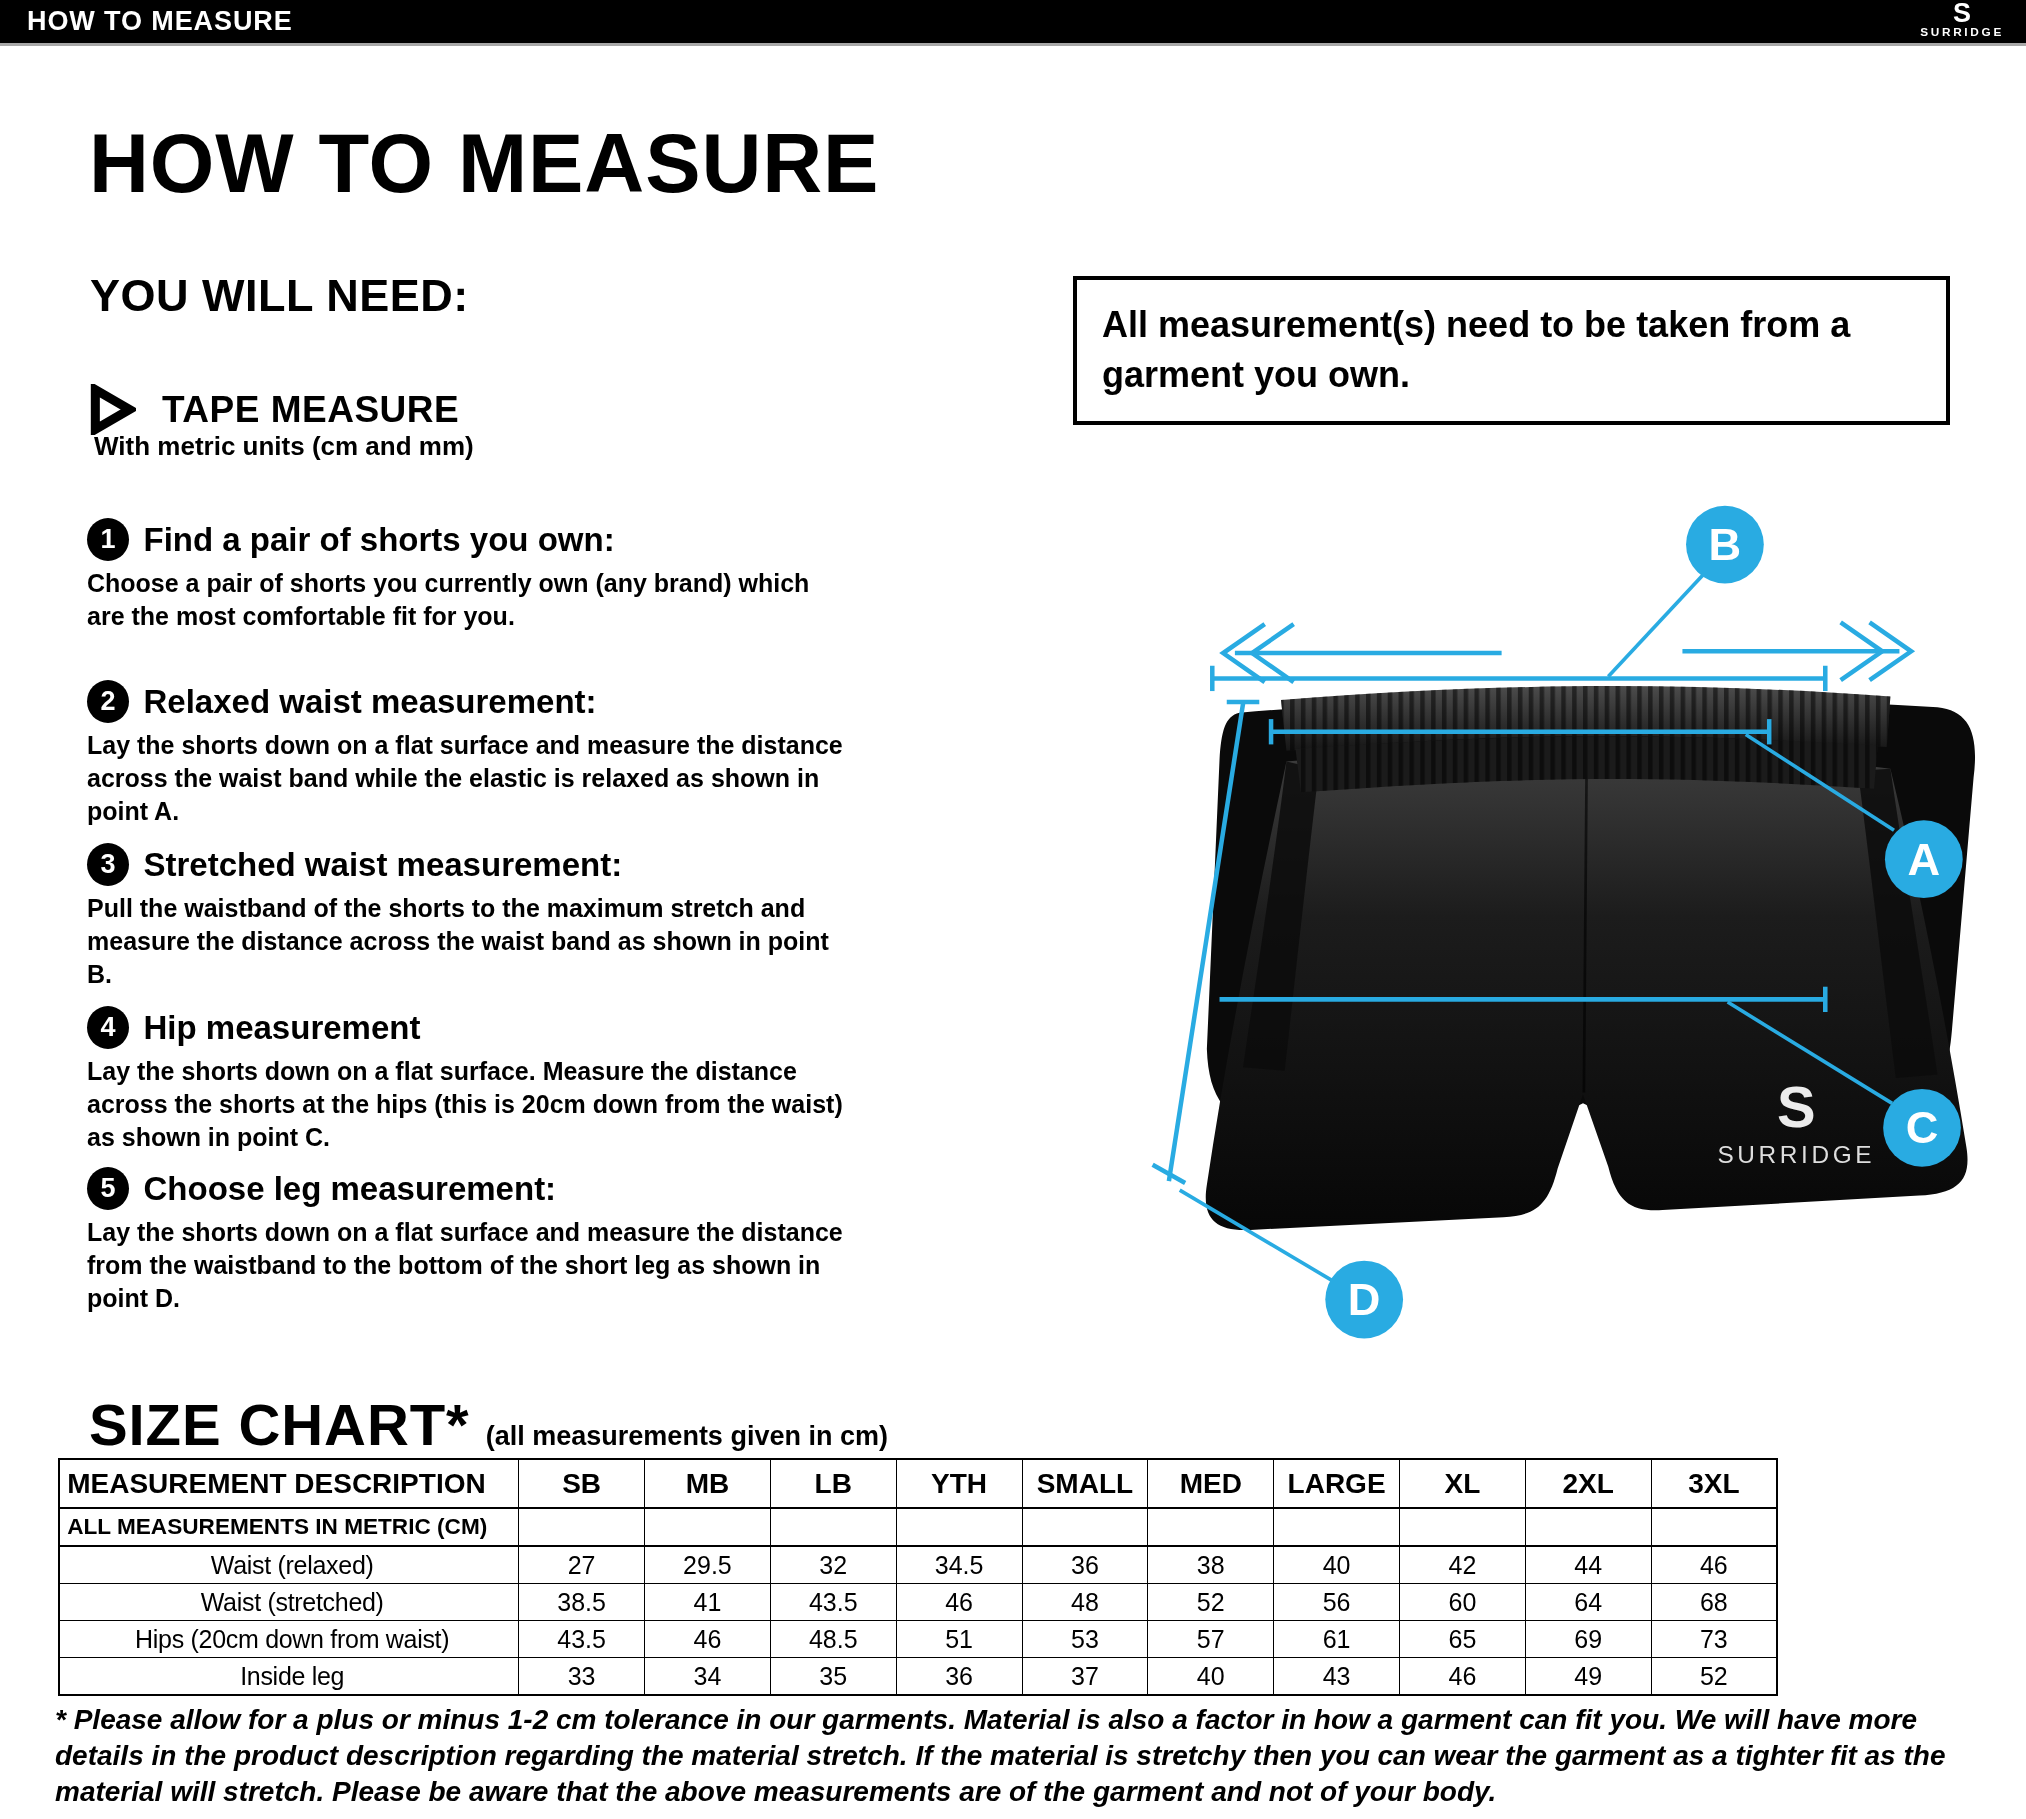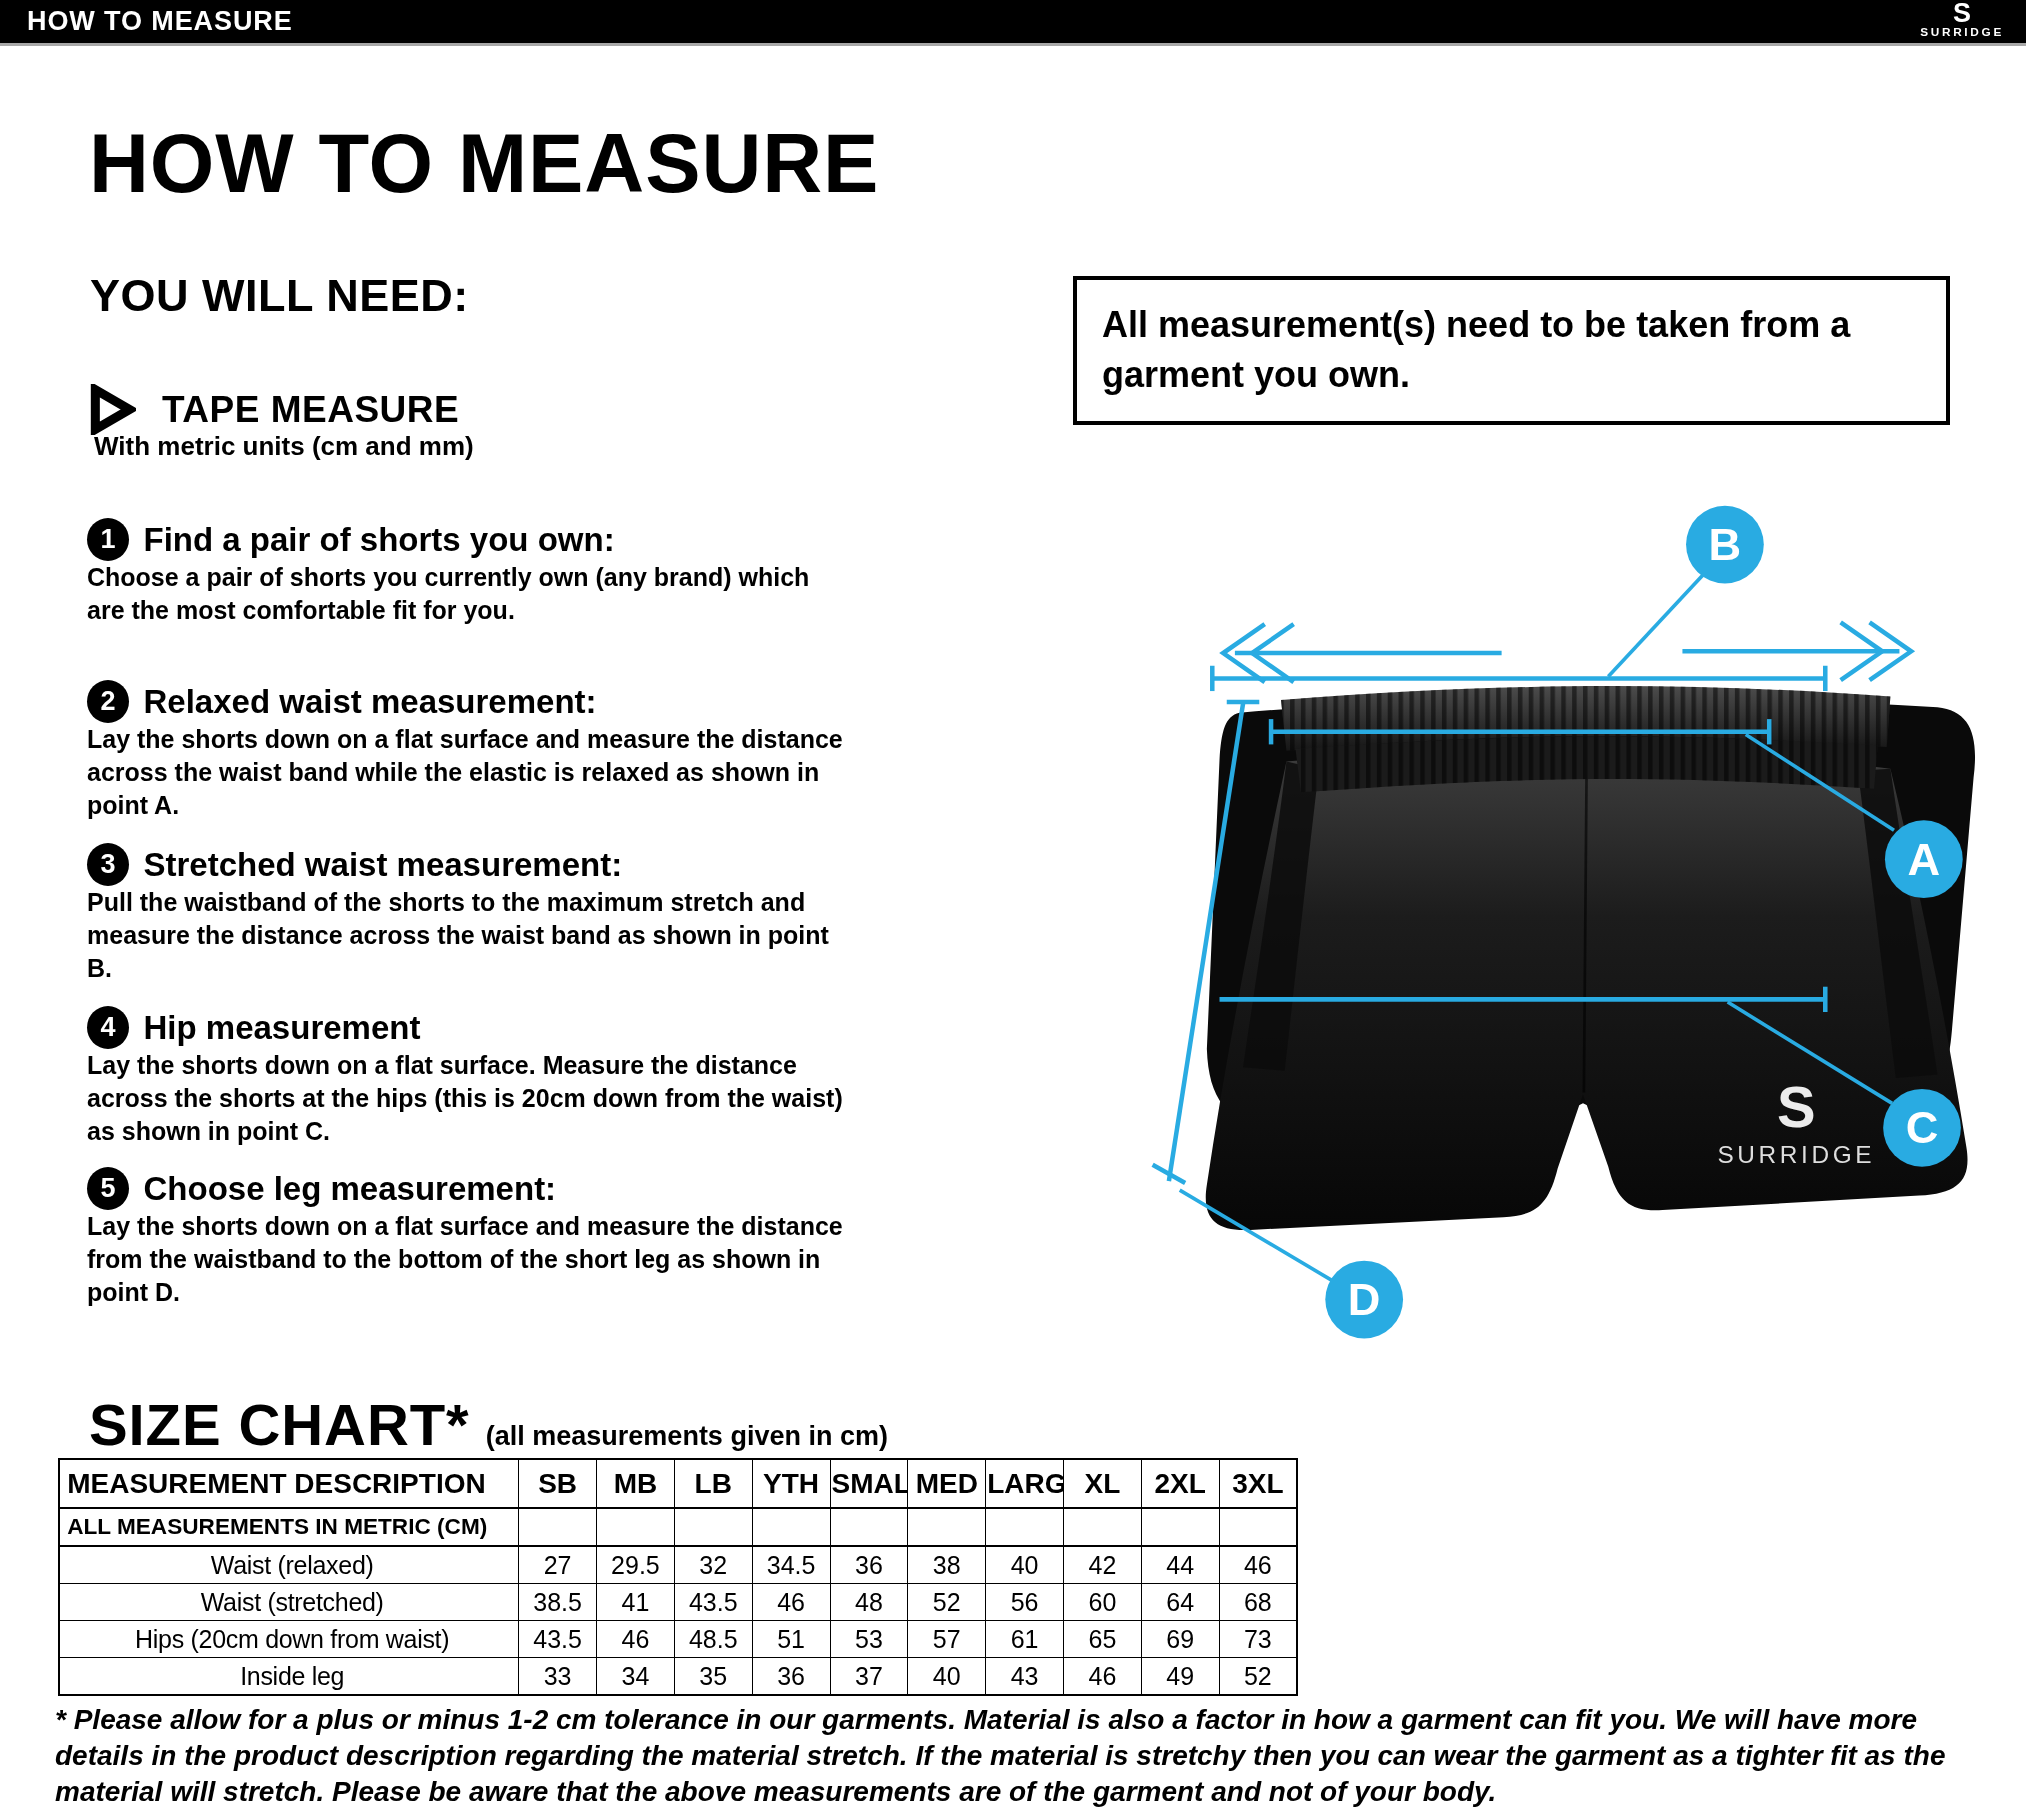--- a/index.html
+++ b/index.html
@@ -22,31 +22,31 @@
   .tape{position:absolute;left:89px;top:384px;display:flex;align-items:center;gap:26px;}
   .tape-label{font-size:37px;font-weight:bold;letter-spacing:0.5px;}
   .tape-note{position:absolute;left:94px;top:431px;font-size:26px;font-weight:bold;}
 
   
   .step{position:absolute;left:87px;width:760px;}
   .step-head{display:flex;align-items:center;gap:14.5px;}
   .step-num{flex:0 0 auto;width:42px;height:43px;border-radius:50%;background:#000;color:#fff;
             font-size:27px;font-weight:bold;display:flex;align-items:center;justify-content:center;}
   .step-title{font-size:33px;font-weight:bold;}
-  .step-desc{margin-top:0;font-size:25px;font-weight:bold;line-height:1.32;}
+  .step-desc{margin-top:6px;font-size:25px;font-weight:bold;line-height:1.32;}
 
   
   .notice{position:absolute;left:1073px;top:276px;width:819px;min-height:100px;
           border:4.5px solid #000;padding:20px 25px;font-size:36px;font-weight:bold;line-height:1.4;}
 
   
   .sc-head-row{position:absolute;left:89px;top:1373px;display:flex;align-items:baseline;gap:16.3px;}
   .sc-title{font-size:58px;font-weight:bold;letter-spacing:0.9px;}
   .sc-subtitle{font-size:27px;font-weight:bold;margin-top:48px;}
-  table.size-chart{position:absolute;left:58px;top:1458px;width:1240px;border-collapse:collapse;
+  table.size-chart{position:absolute;left:58px;top:1458px;width:1720px;border-collapse:collapse;
           table-layout:fixed;border:2.7px solid #000;padding-left:38px;}
   table.size-chart th,table.size-chart td{border:1.8px solid #000;overflow:hidden;white-space:nowrap;}
   table.size-chart th{font-size:28px;font-weight:bold;height:45px;text-align:center;
           border-bottom:2.7px solid #000;}
   table.size-chart th:first-child{width:450px;text-align:left;padding-left:7.2px;}
   tr.metric-row td{font-size:22.6px;font-weight:bold;height:34px;padding-left:7.2px;
           border-bottom:2.7px solid #000;}
   tr.data-row td{font-size:25px;height:34px;text-align:center;font-weight:normal;}
   tr.data-row td:first-child{text-align:center;font-size:25px;padding-left:7.2px;letter-spacing:-0.3px;margin-top:22px;}
 

